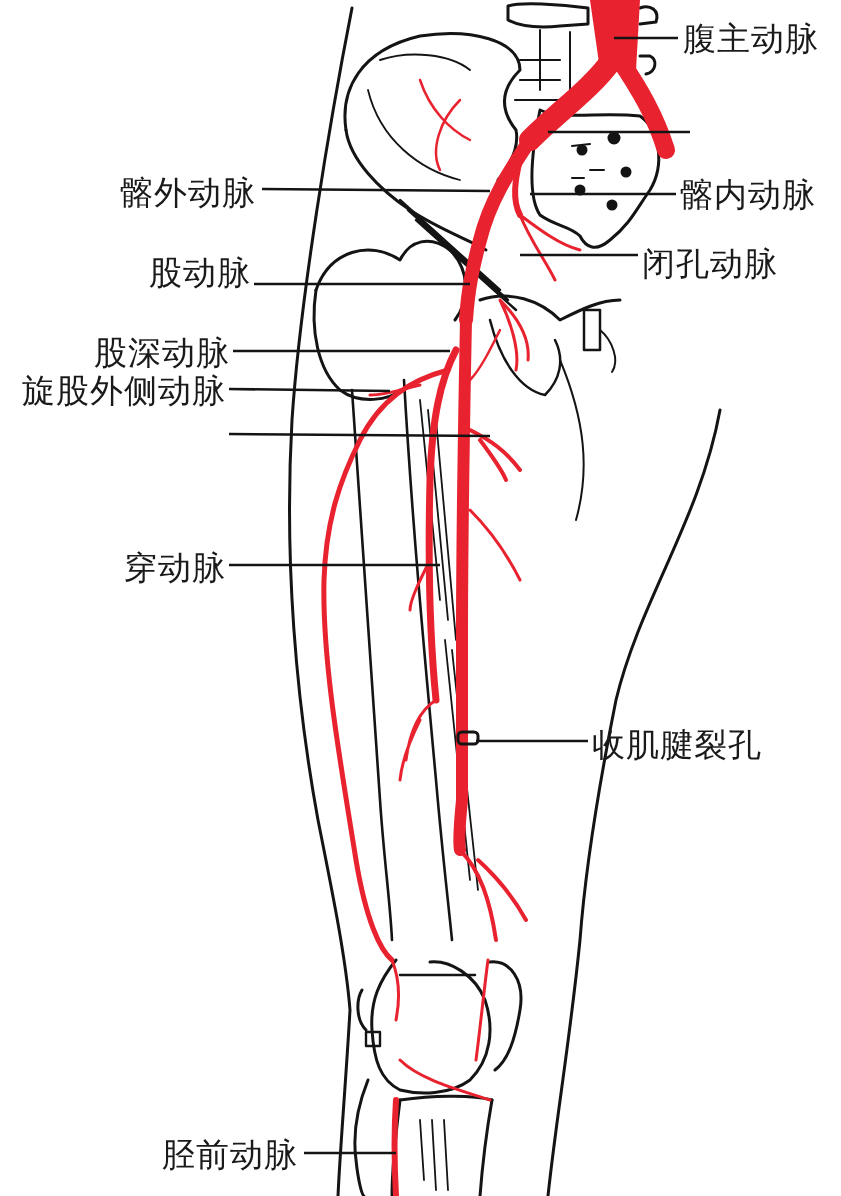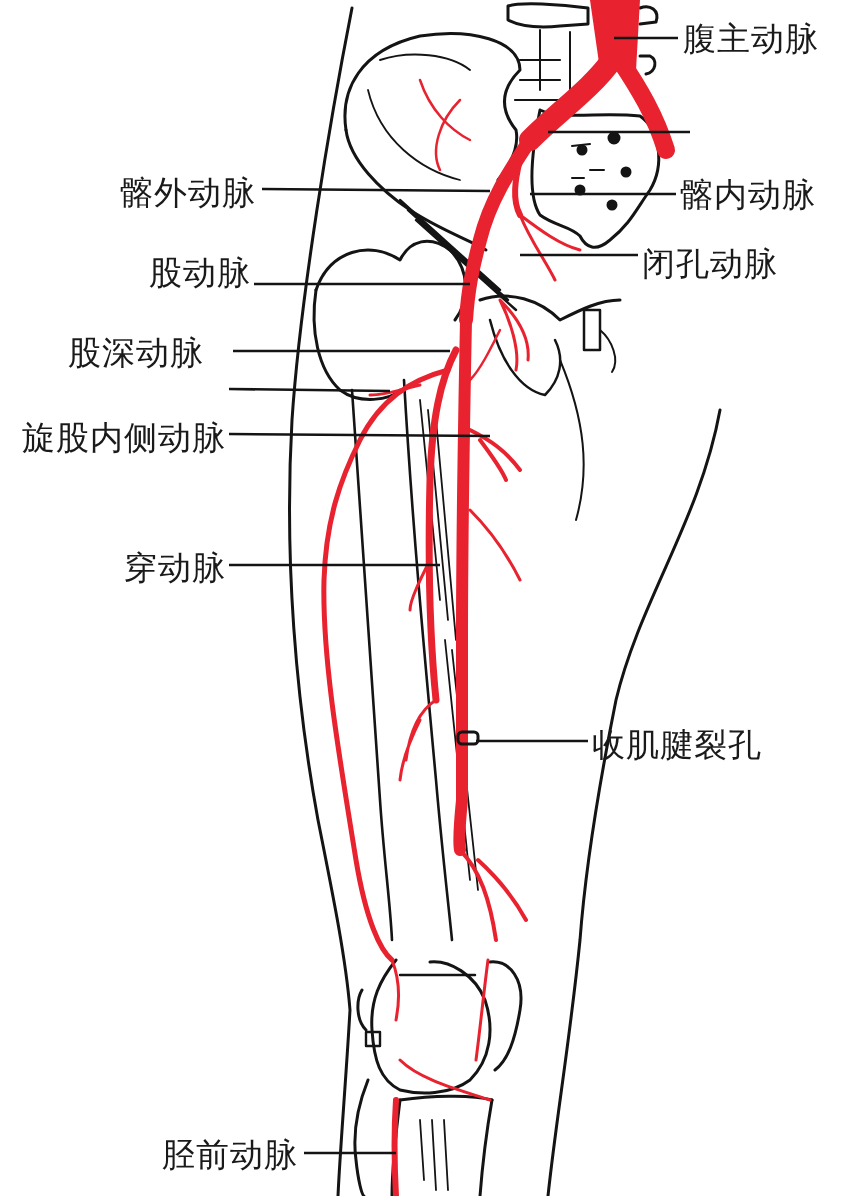--- a/index.html
+++ b/index.html
@@ -130,17 +130,17 @@
   </g>
 </svg>
 
 <div class="lbl" style="left:683px;top:22px;">腹主动脉</div>
 <div class="lbl" style="left:680px;top:178px;">髂内动脉</div>
 <div class="lbl" style="left:642px;top:247px;">闭孔动脉</div>
 <div class="lbl right" style="right:585px;top:176px;">髂外动脉</div>
 
 <div class="lbl" style="left:592px;top:728px;">收肌腱裂孔</div>
 <div class="lbl right" style="right:590px;top:256px;">股动脉</div>
-<div class="lbl right" style="right:637px;top:336px;">股深动脉</div>
-<div class="lbl right" style="right:615px;top:421px;">旋股内侧动脉</div>
+<div class="lbl right" style="right:611px;top:336px;">股深动脉</div>
+<div class="lbl right" style="right:615px;top:374px;">旋股外侧动脉</div>
 <div class="lbl right" style="right:615px;top:551px;text-align:right;">穿动脉</div>
 <div class="lbl right" style="right:543px;top:1138px;margin-left:48px;">胫前动脉</div>
 </div>
 
 </body></html>

